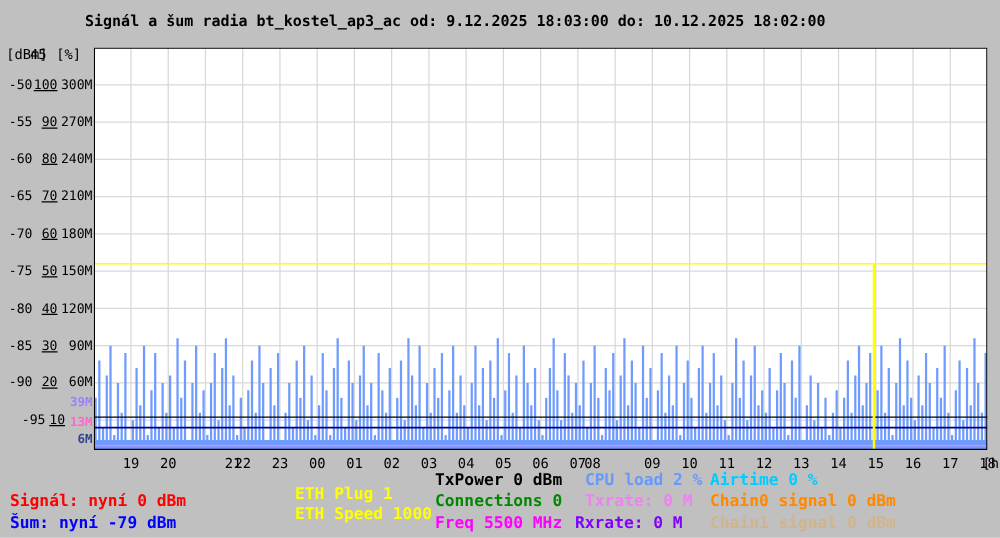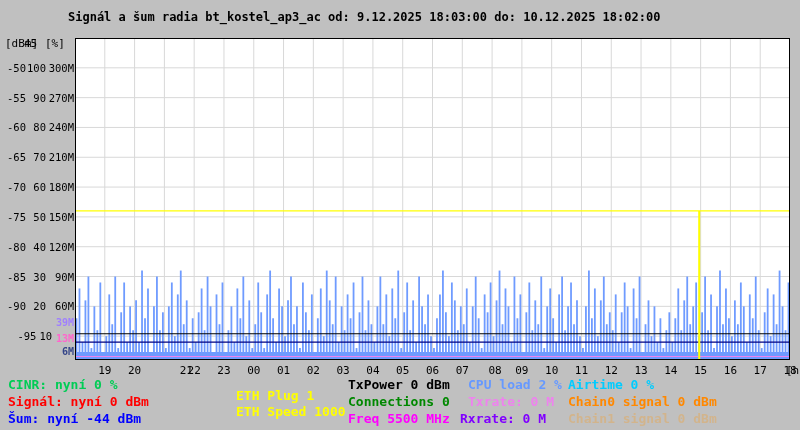--- a/index.html
+++ b/index.html
@@ -17,21 +17,21 @@
   .unit-top { position: absolute; left: 24px; top: 37px; font-size: 11px; }
   .unit-dbm { position: absolute; left: 5px;  top: 37px; font-size: 11px; }
   .unit-pct { position: absolute; left: 45px; top: 37px; font-size: 11px; }
   .chart-wrap { position: absolute; left: 75px; top: 38px; }
   .yrow {
     position: absolute; left: 0; width: 74px; display: flex;
     font-size: 10.5px; line-height: 12px; white-space: pre;
   }
   .yrow span { display: inline-block; text-align: right; }
   .yrow .c-dbm { width: 26px; }
-  .yrow .c-pct { width: 20px; }
+  .yrow .c-pct { width: 20px; text-decoration: underline; }
   .yrow .c-rate { width: 28px; }
   .rate-marker {
     position: absolute; left: 46px; width: 28px; text-align: right;
     font-size: 10px; font-weight: bold; line-height: 12px;
   }
   .xlabel { position: absolute; top: 364px; font-size: 11px; width: 16px; text-align: center; }
   .xunit  { position: absolute; left: 786px; top: 364px; font-size: 11px; }
   .lg { position: absolute; font-size: 13px; font-weight: bold; white-space: pre; }
   
   #lg-cinr    { left: 8px;   top: 377px; }
@@ -371,37 +371,36 @@
       <div class="xlabel" style="left: 186.167px; text-align: center;">22</div>
       <div class="xlabel" style="left: 215.958px;">23</div>
       <div class="xlabel" style="left: 245.75px;">00</div>
       <div class="xlabel" style="left: 275.542px;">01</div>
       <div class="xlabel" style="left: 305.333px;">02</div>
       <div class="xlabel" style="left: 335.125px;">03</div>
       <div class="xlabel" style="left: 364.917px;">04</div>
       <div class="xlabel" style="left: 394.708px;">05</div>
       <div class="xlabel" style="left: 424.5px;">06</div>
       <div class="xlabel" style="left: 454.292px;">07</div>
-      <div class="xlabel" style="left: 487px;">08</div>
+      <div class="xlabel" style="left: 466px;">08</div>
       <div class="xlabel" style="left: 513.875px;">09</div>
       <div class="xlabel" style="left: 543.667px;">10</div>
       <div class="xlabel" style="left: 573.458px;">11</div>
       <div class="xlabel" style="left: 603.25px;">12</div>
       <div class="xlabel" style="left: 633.042px;">13</div>
       <div class="xlabel" style="left: 662.833px;">14</div>
       <div class="xlabel" style="left: 692.625px;">15</div>
       <div class="xlabel" style="left: 722.417px;">16</div>
       <div class="xlabel" style="left: 752.208px;">17</div>
       <div class="xlabel" style="left: 782px;">18</div>
     </div>
   <div class="xunit">[h]</div>
 
-  <div class="lg" id="lg-cinr" style="color: rgb(0, 204, 85);">CINR: nyní 0 %</div>
   <div class="lg" id="lg-signal" style="color: rgb(255, 0, 0);">Signál: nyní 0 dBm</div>
-  <div class="lg" id="lg-noise" style="color: rgb(0, 0, 255);">Šum: nyní -44 dBm</div>
+  <div class="lg" id="lg-noise" style="color: rgb(0, 0, 255);">Šum: nyní -79 dBm</div>
   <div class="lg" id="lg-ethplug" style="color: rgb(255, 255, 0);">ETH Plug 1</div>
   <div class="lg" id="lg-ethspeed" style="color: rgb(255, 255, 0);">ETH Speed 1000</div>
   <div class="lg" id="lg-txpower" style="color: rgb(0, 0, 0);">TxPower 0 dBm</div>
   <div class="lg" id="lg-conn" style="color: rgb(0, 136, 0);">Connections 0</div>
   <div class="lg" id="lg-freq" style="color: rgb(255, 0, 255);">Freq 5500 MHz</div>
   <div class="lg" id="lg-cpu" style="color: rgb(102, 153, 255);">CPU load 2 %</div>
   <div class="lg" id="lg-txrate" style="color: rgb(238, 130, 238);">Txrate: 0 M</div>
   <div class="lg" id="lg-rxrate" style="color: rgb(128, 0, 255);">Rxrate: 0 M</div>
   <div class="lg" id="lg-airtime" style="color: rgb(0, 204, 255);">Airtime 0 %</div>
   <div class="lg" id="lg-chain0" style="color: rgb(255, 136, 0);">Chain0 signal 0 dBm</div>

